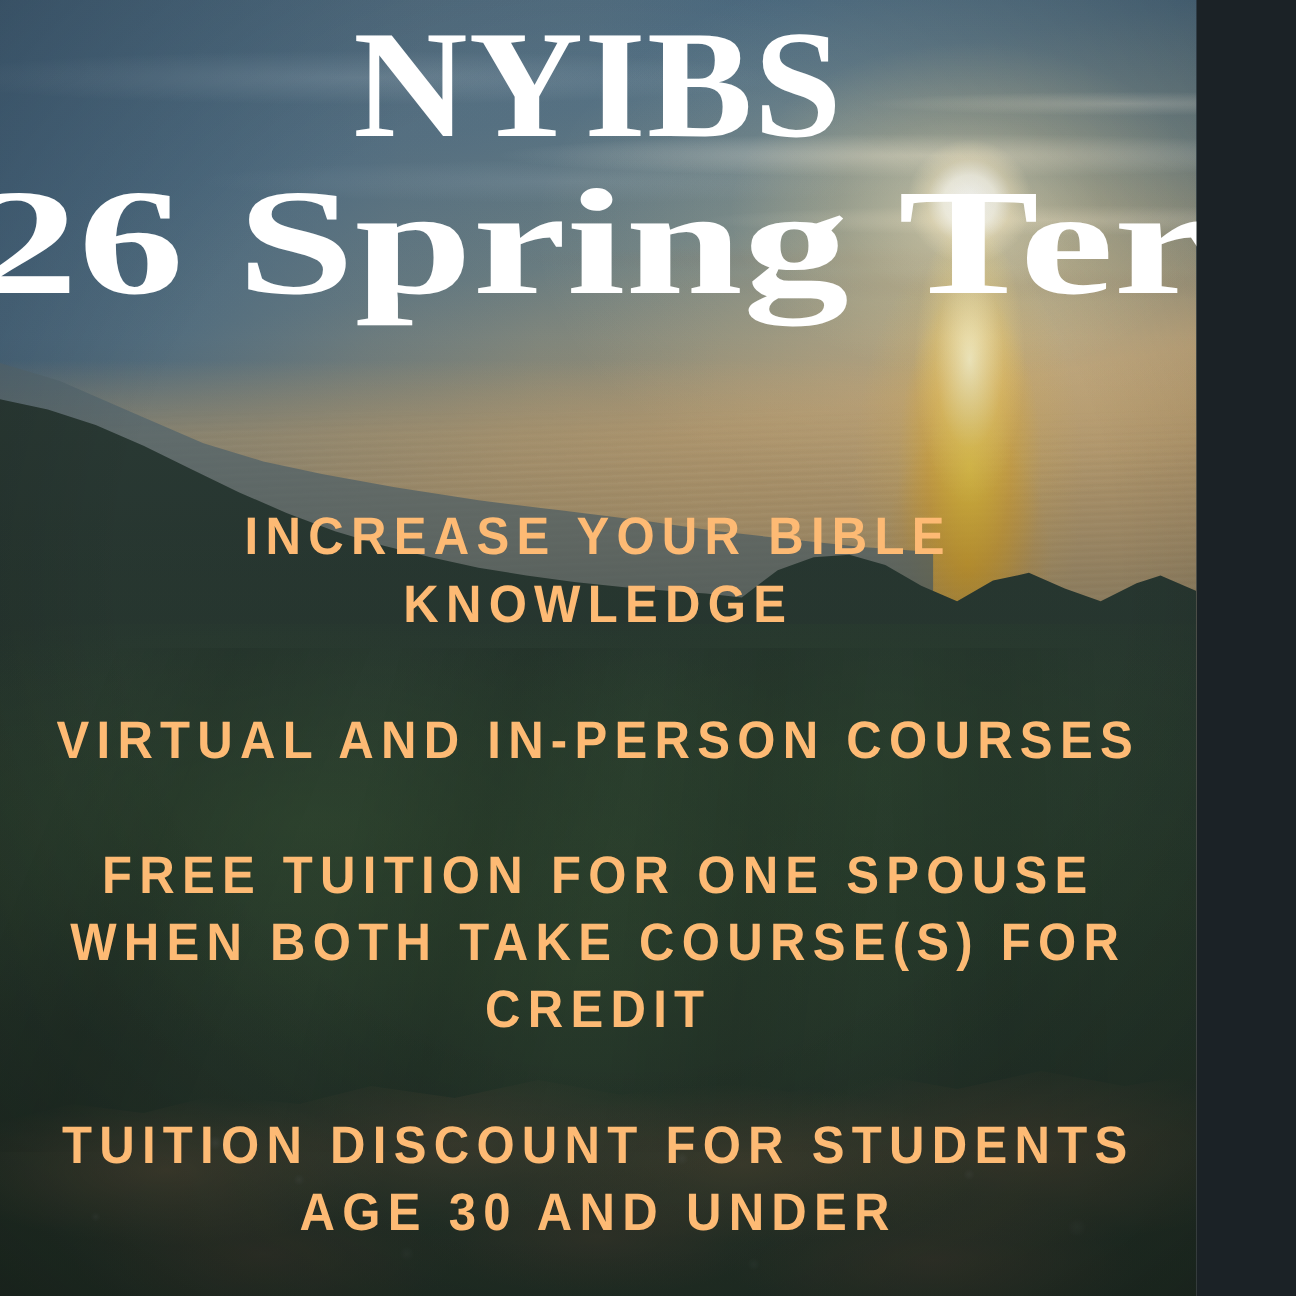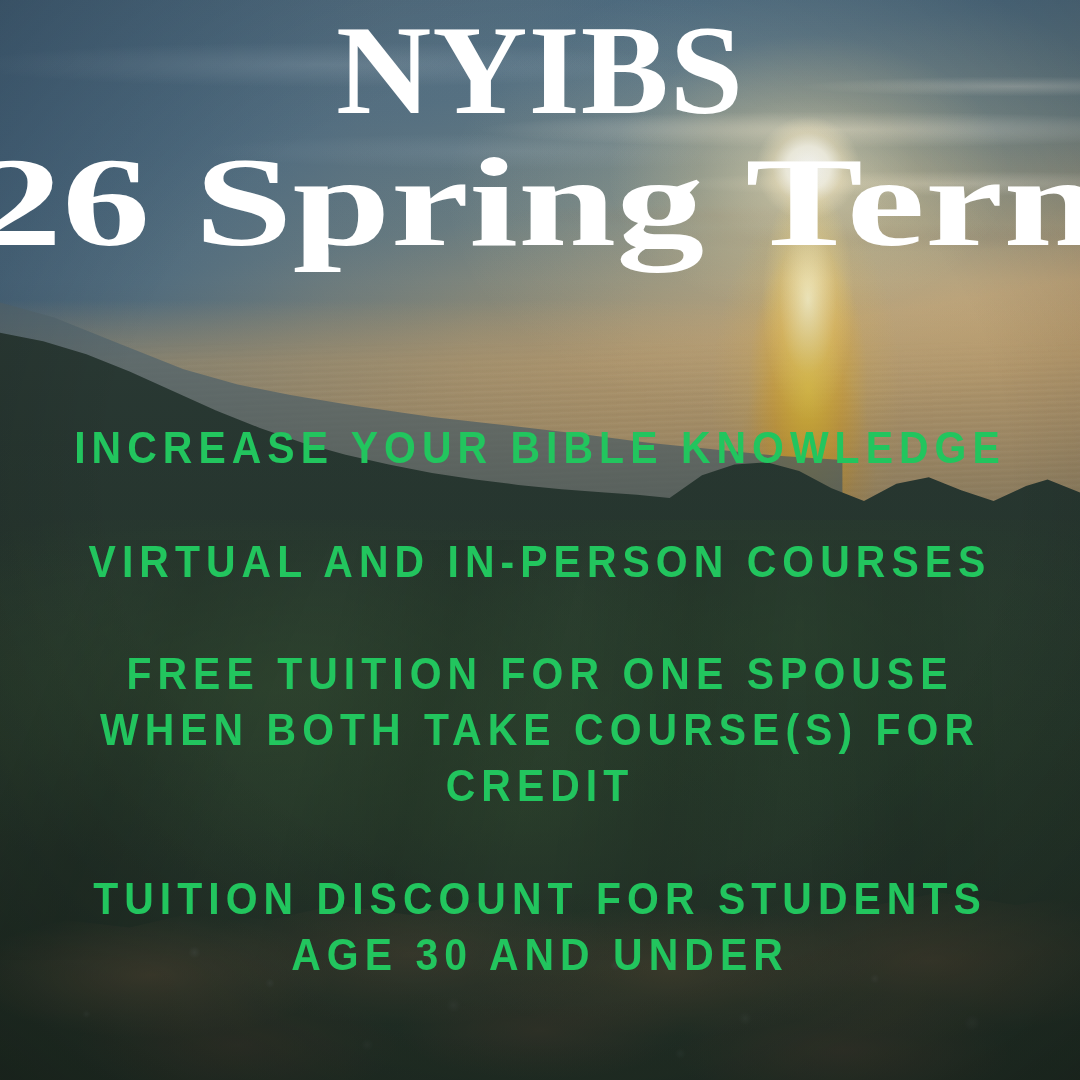--- a/index.html
+++ b/index.html
@@ -2,21 +2,21 @@
 <html><head>
 <meta charset="utf-8">
 <style>
   html, body {
     margin: 0;
     padding: 0;
     background: #1b2226;
   }
   #poster {
     position: relative;
-    width: 1080px;
+    width: 997px;
     height: 1080px;
     overflow: hidden;
     font-family: "Liberation Sans", sans-serif;
     background: #3d4f5c;
     user-select: none;
   }
 
   
   .bg-layer { position: absolute; inset: 0; }
 
@@ -224,21 +224,21 @@
     transform-origin: center top;
     white-space: nowrap;
   }
 
   .body-block {
     position: absolute;
     left: 0;
     right: 0;
     top: 420px;
     text-align: center;
-    color: #22c55e;
+    color: #fdba74;
   }
   .body-line {
     font-family: "Liberation Sans", "DejaVu Sans", sans-serif;
     font-weight: 700;
     font-size: 44px;
     line-height: 56px;
     letter-spacing: 6.5px;
     margin: 0;
     padding: 0;
     transform: scaleX(0.93);

